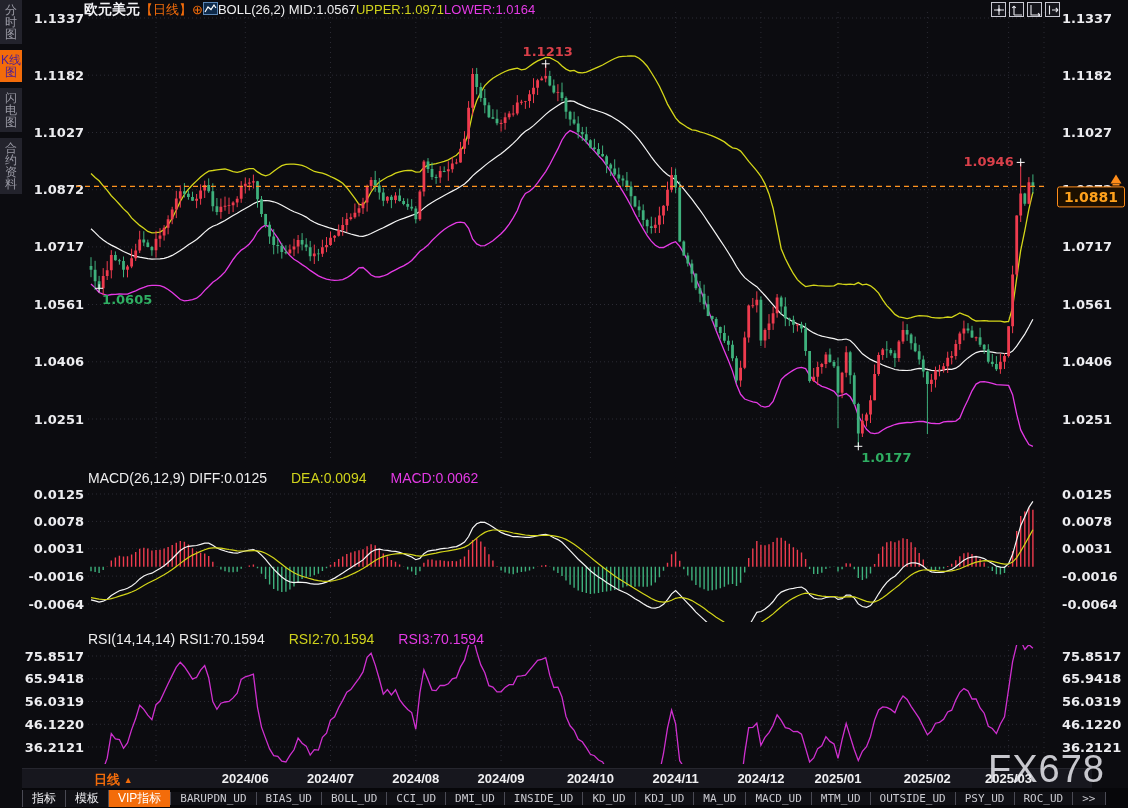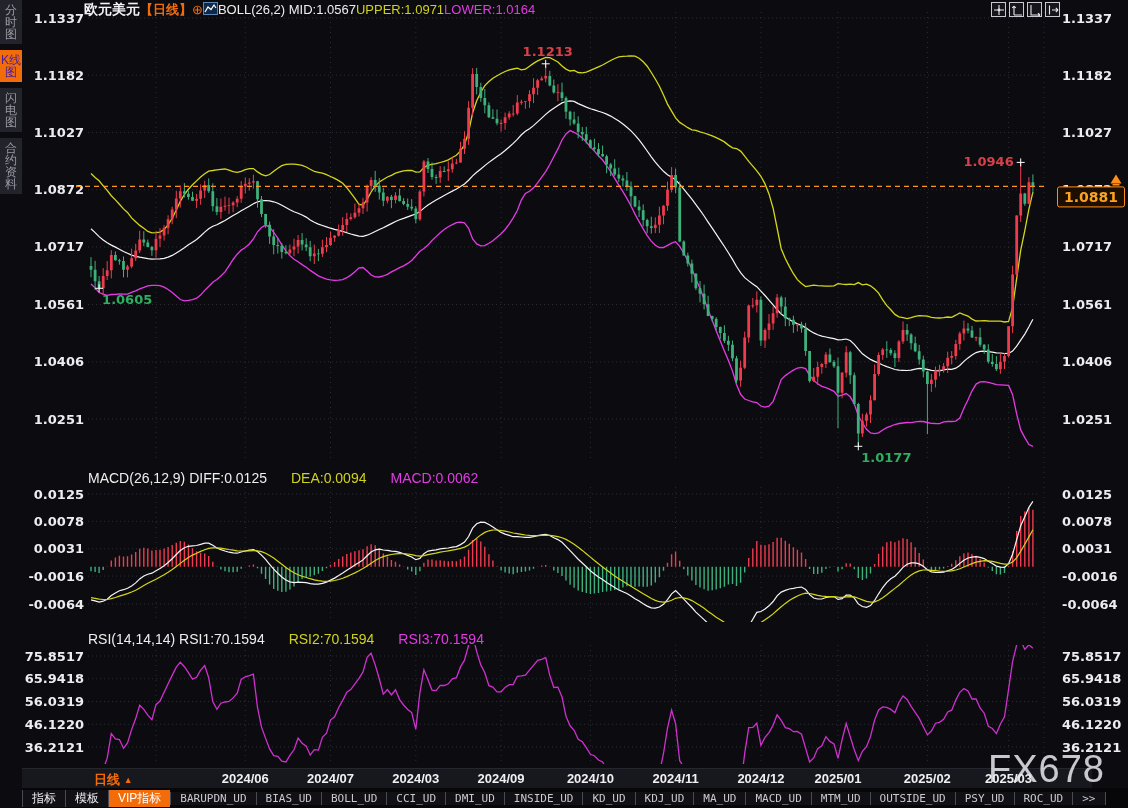--- a/index.html
+++ b/index.html
@@ -6,21 +6,21 @@
   html,body{width:1128px;height:808px;overflow:hidden}
   body{background:#0c0c10;font-family:"Liberation Sans",sans-serif;position:relative;color:#e8e8ec}
   
   .sidebar{position:absolute;left:0;top:0;width:22px;height:808px;background:#0c0c10;z-index:4}
   .side-item{width:22px;padding:4px 0;margin-bottom:6px;background:#23232c;color:#9a9aa5;
     font-size:12px;line-height:12px;text-align:center;word-break:break-all;cursor:pointer}
   .side-item.active{background:#f36c0a;color:#4c1d95}
   
   .header{position:absolute;left:84px;top:0;height:19px;display:flex;align-items:center;z-index:3;white-space:nowrap}
   .hd-symbol{font-size:14px;font-weight:bold;color:#f2f2f5}
-  .hd-period{font-size:13px;font-weight:bold;color:#f36c0a}
+  .hd-period{font-size:13px;font-weight:normal;color:#f36c0a}
   .hd-plus{color:#f36c0a;font-size:13px;line-height:13px;cursor:pointer}
   .hd-boll{font-size:13px;color:#eeeeef}
   .hd-upper{font-size:13px;color:#cfd21c}
   .hd-lower{font-size:13px;color:#e43ae5}
   .mini-chart-ic{display:inline-block;cursor:pointer}
   
   .tr-icons{position:absolute;right:68px;top:2px;display:flex;gap:3px;z-index:6}
   .tr-btn{width:15px;height:15px;border:1px solid #c9c9d2;background:#15151b;display:flex;align-items:center;justify-content:center;cursor:pointer}
   
   .ind-row{position:absolute;left:88px;height:16px;display:flex;gap:24px;z-index:3;white-space:nowrap;font-size:14px}
@@ -202,21 +202,21 @@
 </div>
 
 <div class="date-row" id="date-row">
   <span class="period-bottom">
     <span>日线</span>
     <span class="arr">▲</span>
   </span>
 <span class="date-label" style="left: 112px; margin-top: 48px;">2024/05</span>
     <span class="date-label" style="left: 213.28px;">2024/06</span>
     <span class="date-label" style="left: 298.54px;">2024/07</span>
-    <span class="date-label" style="left: 383.8px;">2024/03</span>
+    <span class="date-label" style="left: 383.8px;">2024/08</span>
     <span class="date-label" style="left: 469.06px;">2024/09</span>
     <span class="date-label" style="left: 558.38px;">2024/10</span>
     <span class="date-label" style="left: 643.64px;">2024/11</span>
     <span class="date-label" style="left: 728.9px;">2024/12</span>
     <span class="date-label" style="left: 806.04px;">2025/01</span>
     <span class="date-label" style="left: 895.36px;">2025/02</span>
     <span class="date-label" style="left: 976.56px;">2025/03</span>
   </div>
 
 <div class="indicator-bar" id="indicator-bar">

